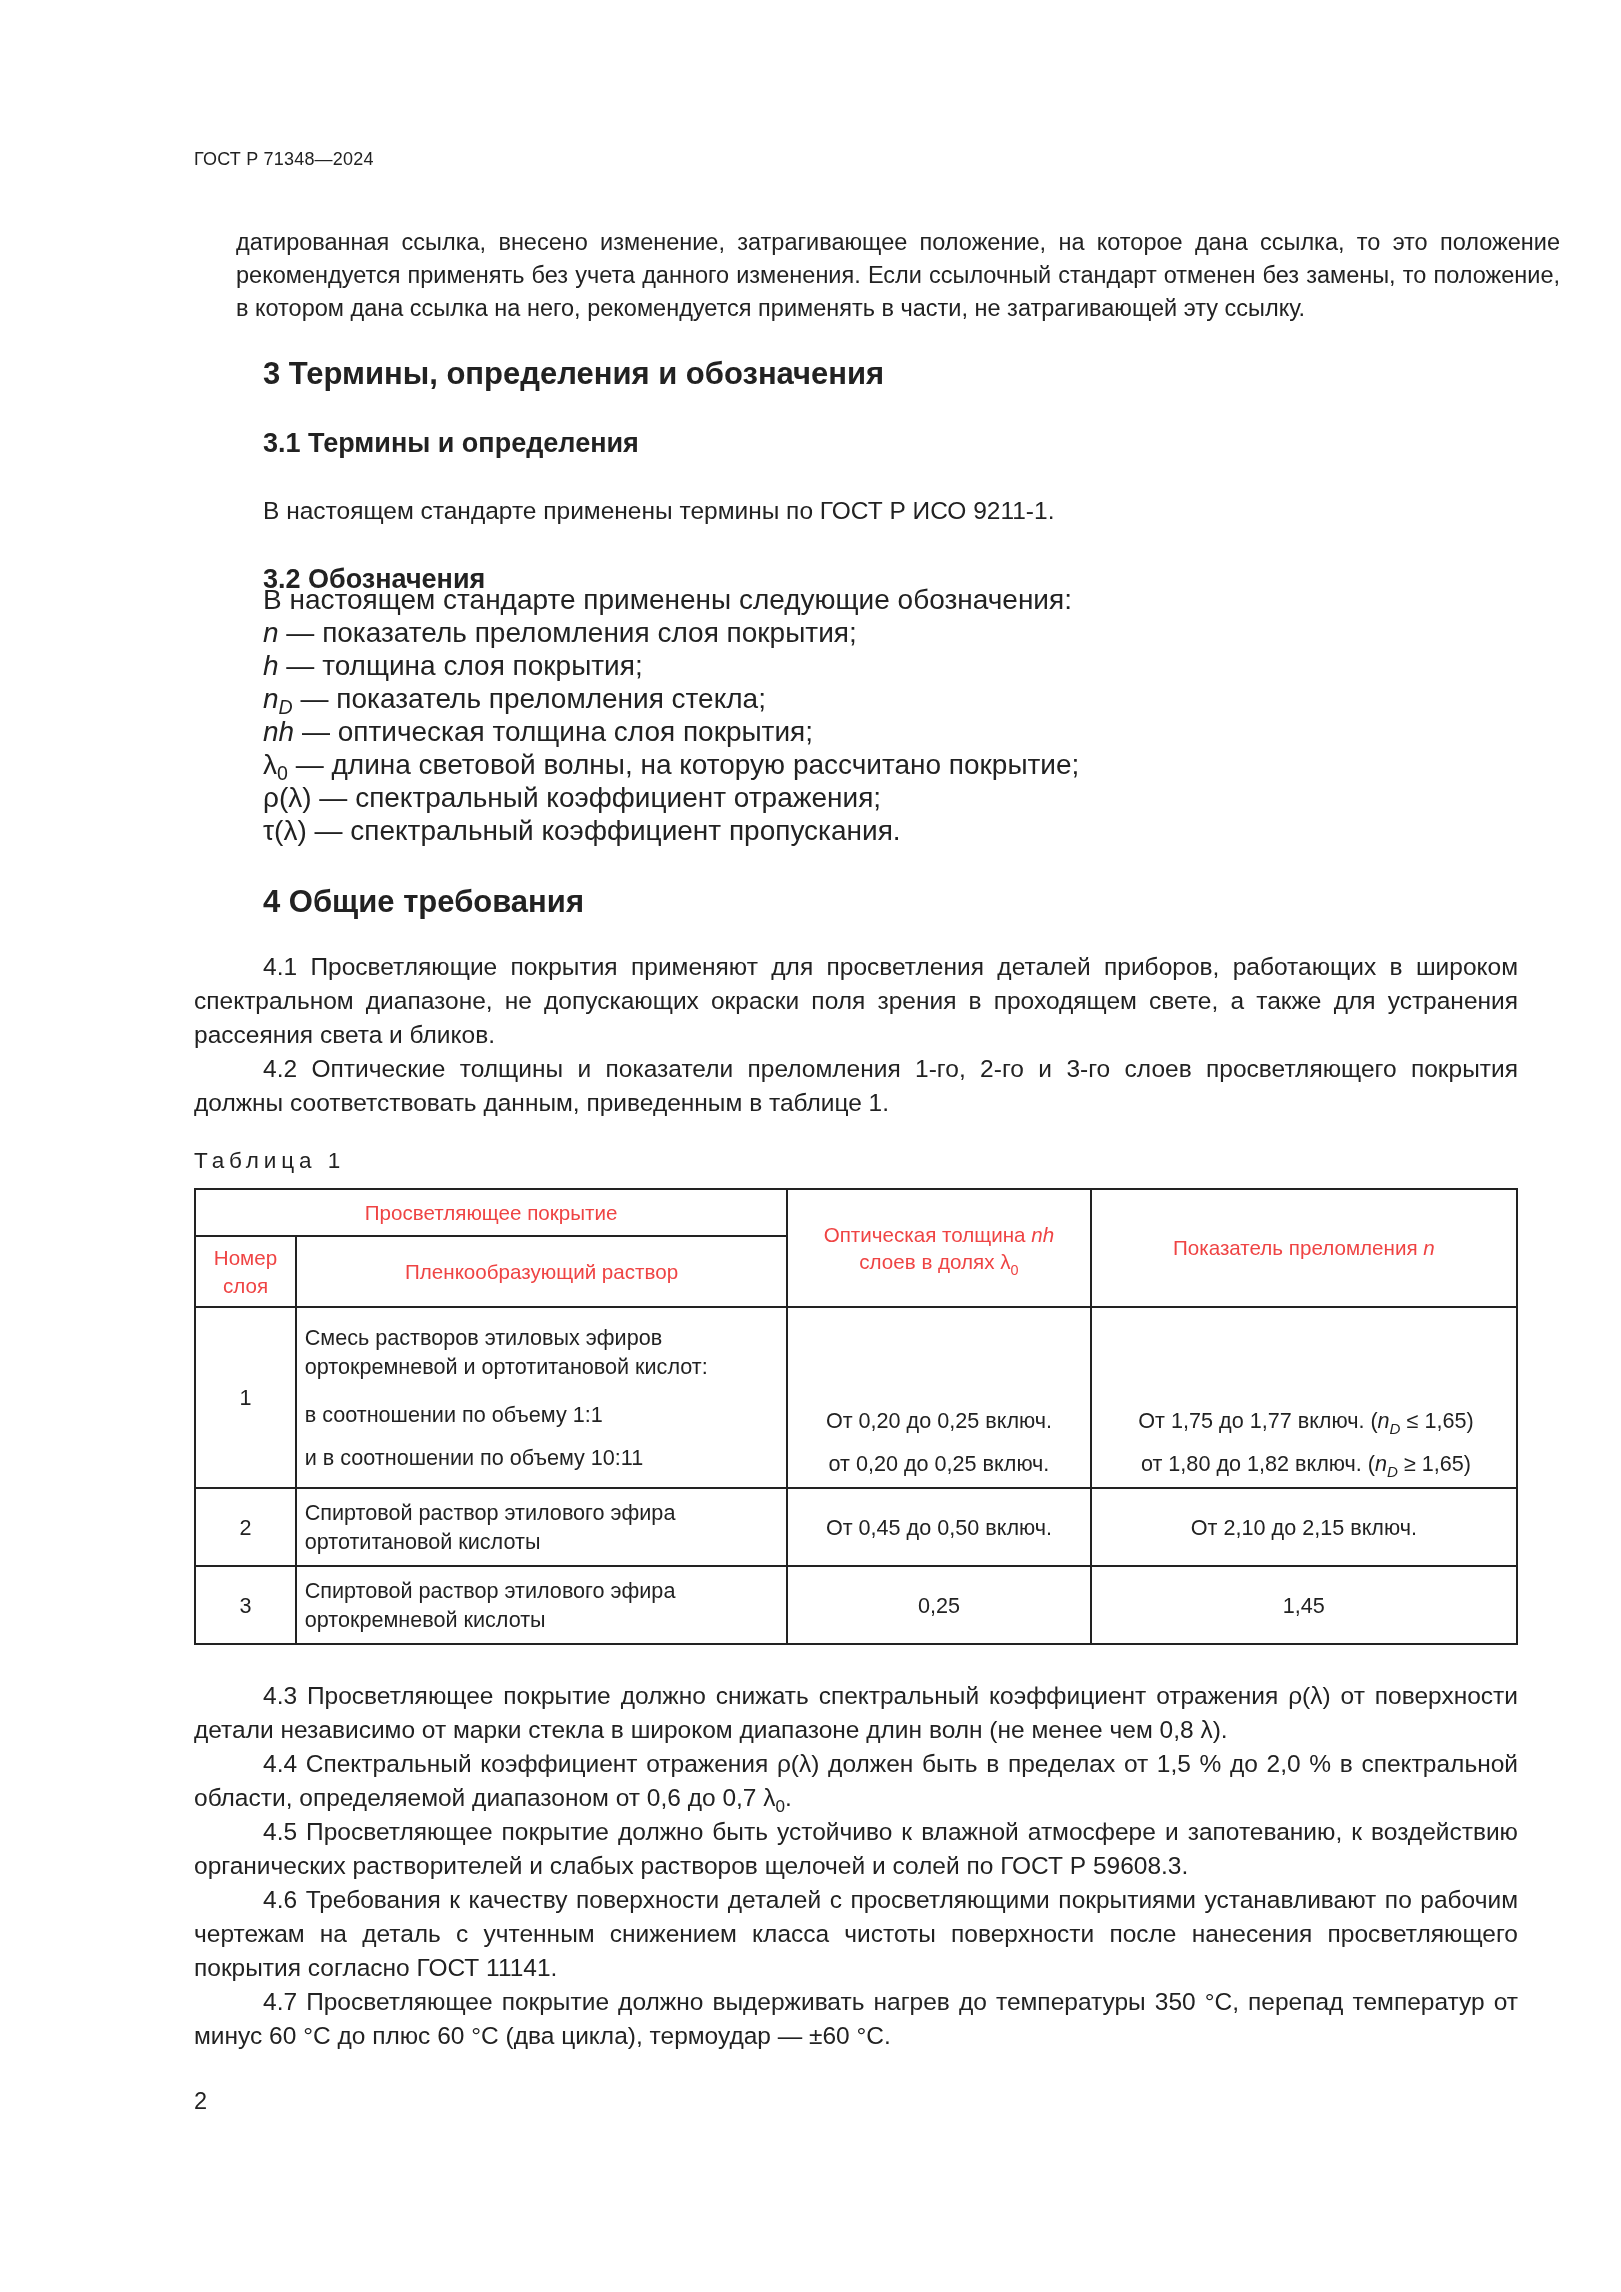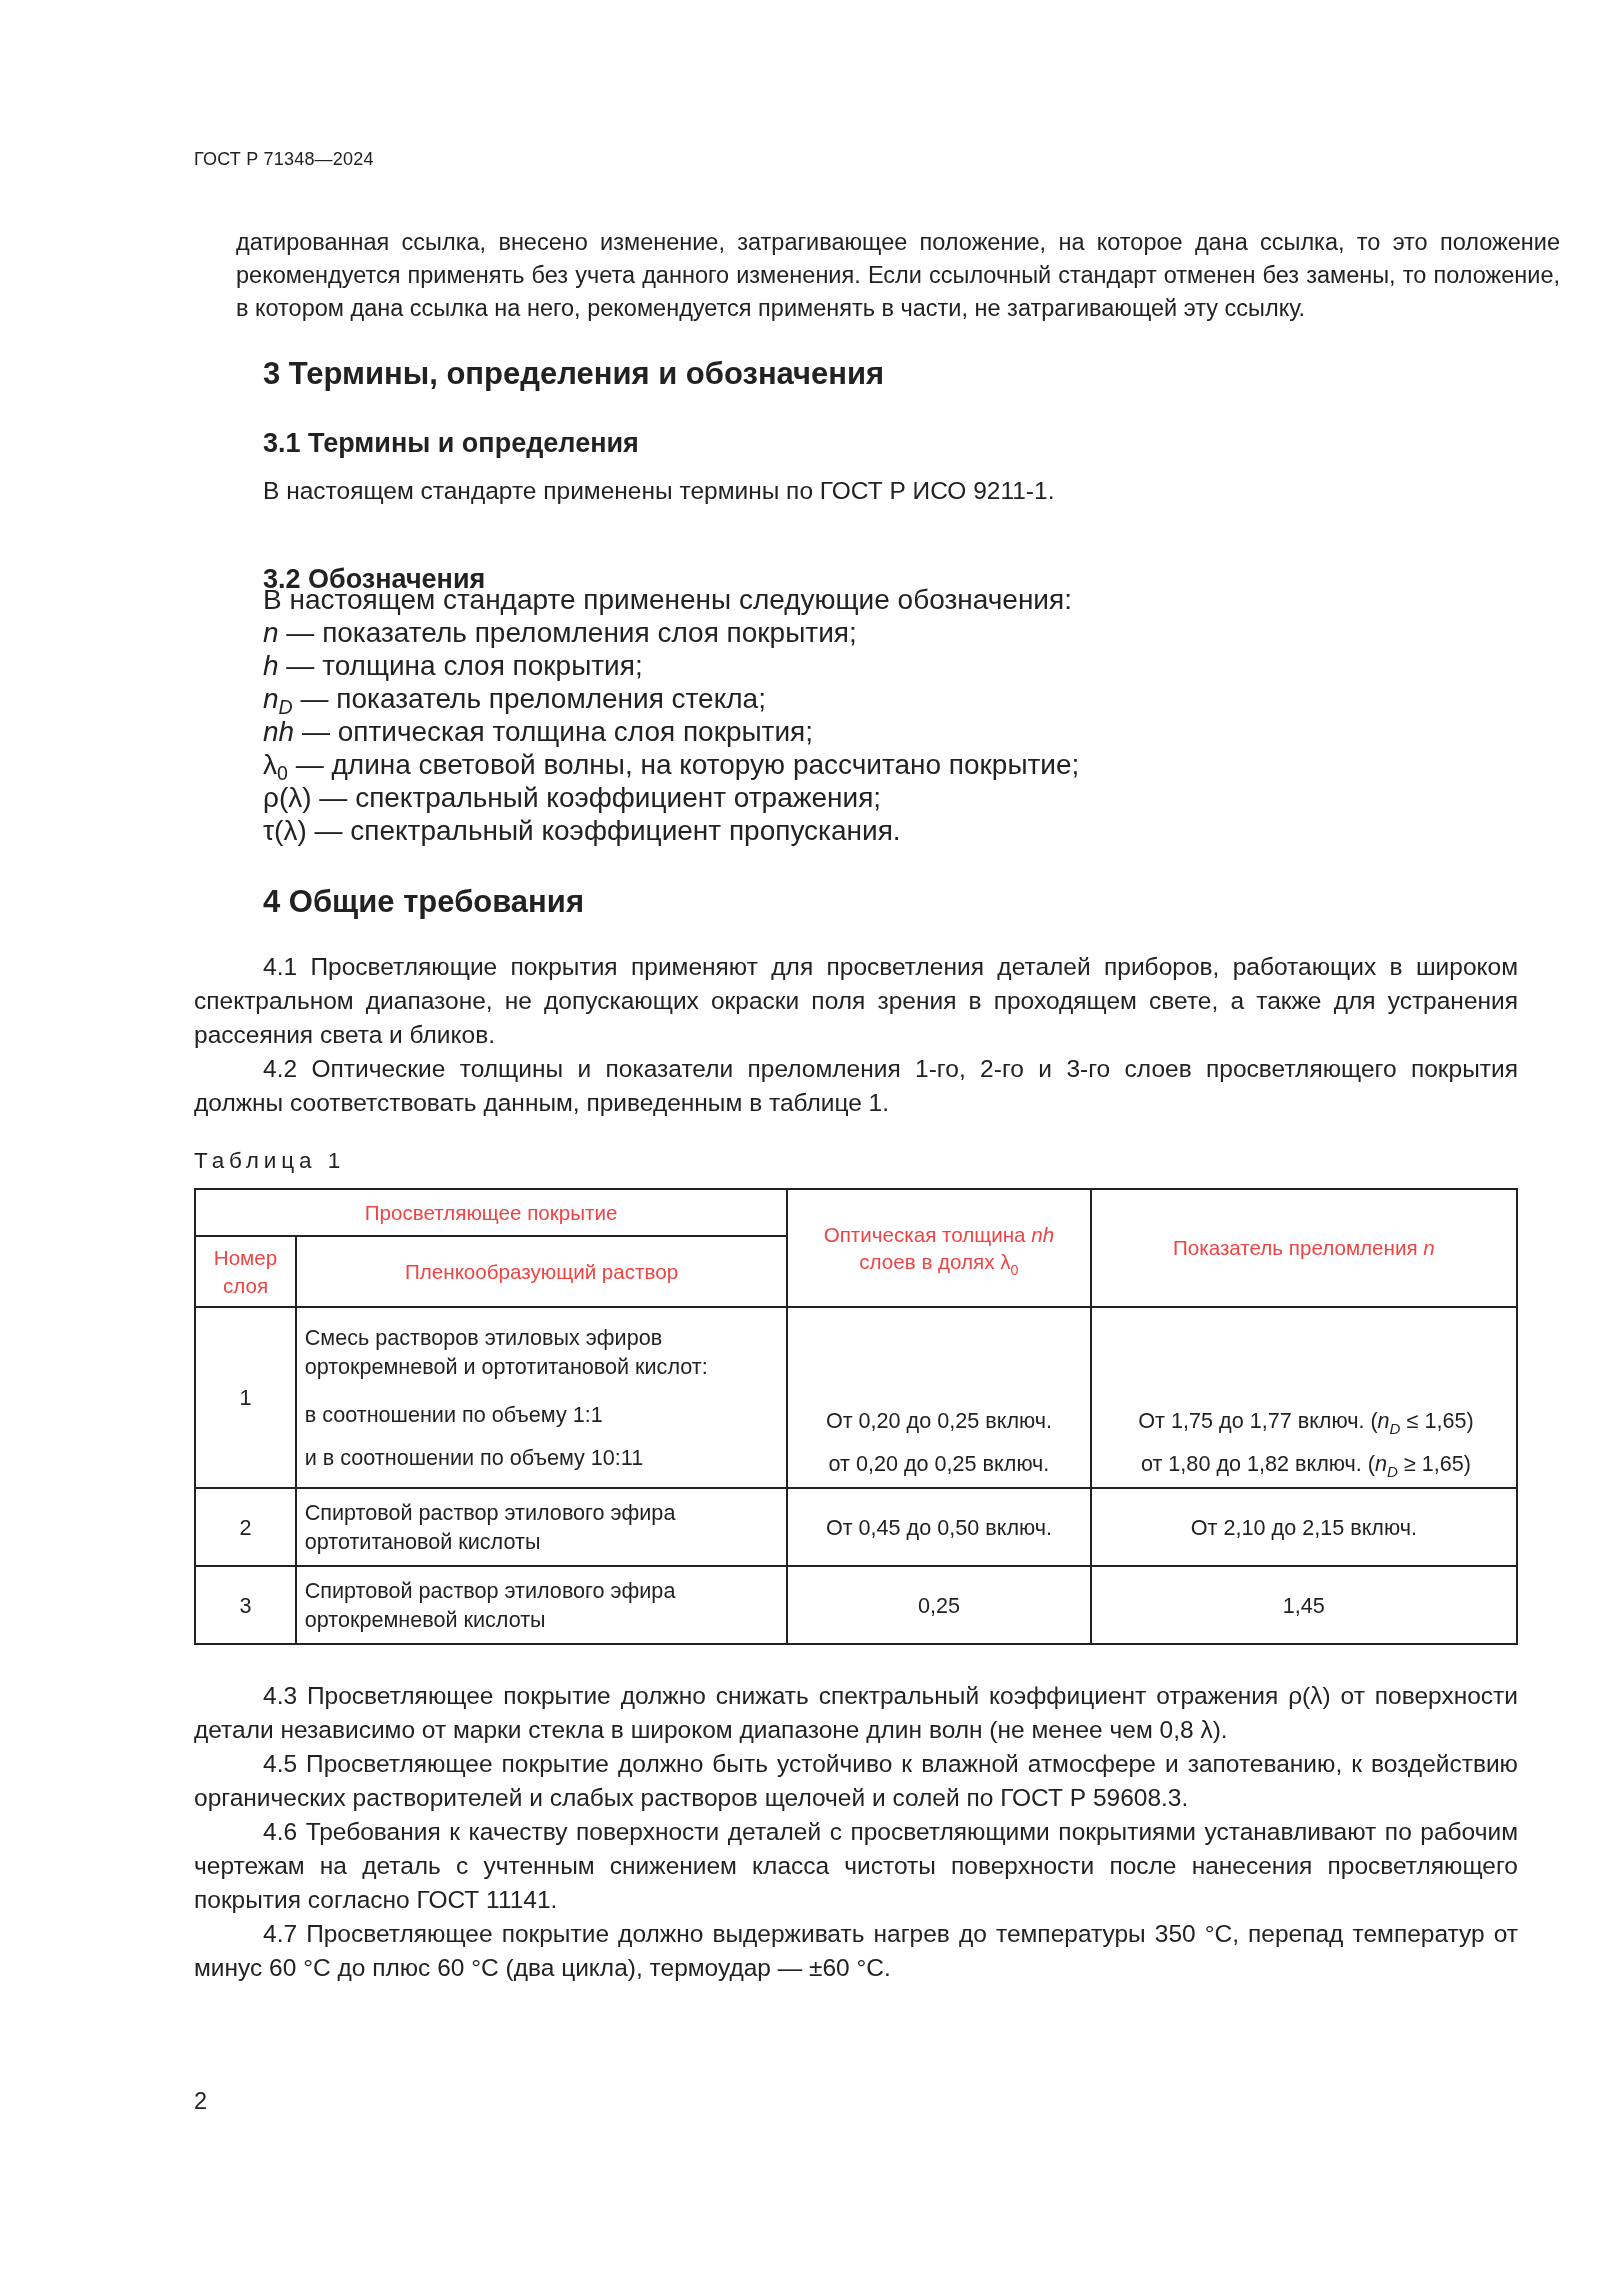--- a/index.html
+++ b/index.html
@@ -3,21 +3,21 @@
 <meta charset="utf-8">
 <style>
   html, body { margin:0; padding:0; background:#ffffff; }
   body { width:1621px; height:2293px; position:relative; overflow:hidden;
          font-family:"Liberation Sans", sans-serif; color:#222; }
   .abs { position:absolute; }
   .doc-header { left:194px; top:149px; font-size:18px; font-weight:normal; letter-spacing:0.2px; }
   .para { left:194px; width:1324px; font-size:23.5px; line-height:33px; text-align:justify; }
   .h1 { left:263px; font-size:31px; font-weight:bold; }
   .h2 { left:263px; font-size:27px; font-weight:bold; }
-  .txt { left:263px; font-size:24.5px; line-height:33px; }
+  .txt { left:263px; font-size:24.5px; line-height:33px;margin-top:20px; }
   .list { left:263px; font-size:28px; line-height:33px; }
   .list div { white-space:nowrap; }
   i { font-style:italic; }
   sub { font-size:70%; vertical-align:-5.9px; line-height:0; }
   .body-para { left:194px; width:1324px; font-size:24.5px; line-height:34px; text-align:justify; text-align-last:left; }
   .body-para p { margin:0; text-indent:69px; }
   .tbl-caption { left:194px; top:1148px; font-size:22.5px; letter-spacing:4.9px; }
   table.t { position:absolute; left:194px; top:1188px; width:1324px; border-collapse:collapse;
             font-size:21.6px; color:#222; }
   table.t td, table.t th { border:2px solid #222; font-weight:normal; padding:0 7.8px; vertical-align:middle; }
@@ -103,19 +103,20 @@
     <td class="c">3</td>
     <td>Спиртовой раствор этилового эфира ортокремневой кислоты</td>
     <td class="c">0,25</td>
     <td class="c">1,45</td>
   </tr>
 </tbody>
   </table>
 
 <div class="abs body-para" style="top:1679px;">
   <p>4.3 Просветляющее покрытие должно снижать спектральный коэффициент отражения ρ(λ) от поверхности детали независимо от марки стекла в широком диапазоне длин волн (не менее чем 0,8 λ).</p>
+  <p><span>4.4 Спектральный коэффициент отражения ρ(λ) должен быть в пределах от 1,5 % до 2,0 % в спектральной области, определяемой диапазоном от 0,6 до 0,7 λ</span><sub>0</sub><span>.</span></p>
   <p>4.5 Просветляющее покрытие должно быть устойчиво к влажной атмосфере и запотеванию, к воздействию органических растворителей и слабых растворов щелочей и солей по ГОСТ Р 59608.3.</p>
   <p>4.6 Требования к качеству поверхности деталей с просветляющими покрытиями устанавливают по рабочим чертежам на деталь с учтенным снижением класса чистоты поверхности после нанесения просветляющего покрытия согласно ГОСТ 11141.</p>
   <p>4.7 Просветляющее покрытие должно выдерживать нагрев до температуры 350 °С, перепад температур от минус 60 °С до плюс 60 °С (два цикла), термоудар — ±60 °С.</p>
 </div>
 
 <div class="abs pageno">2</div>
 
 
 </body></html>

